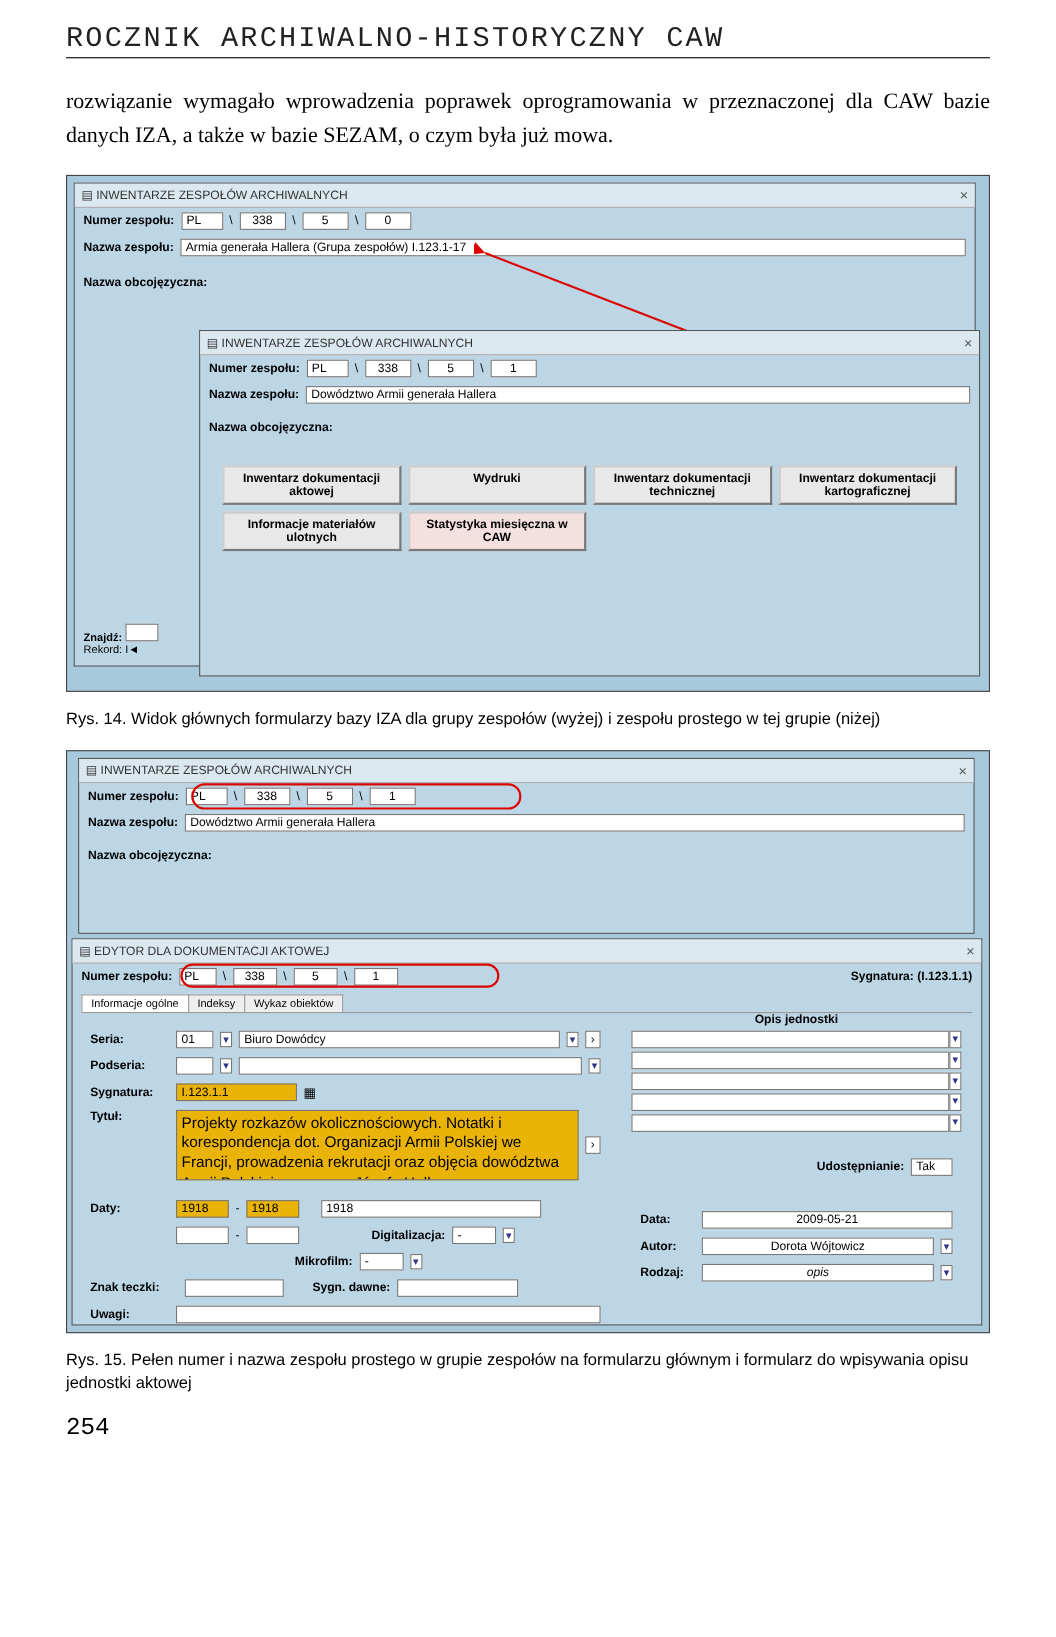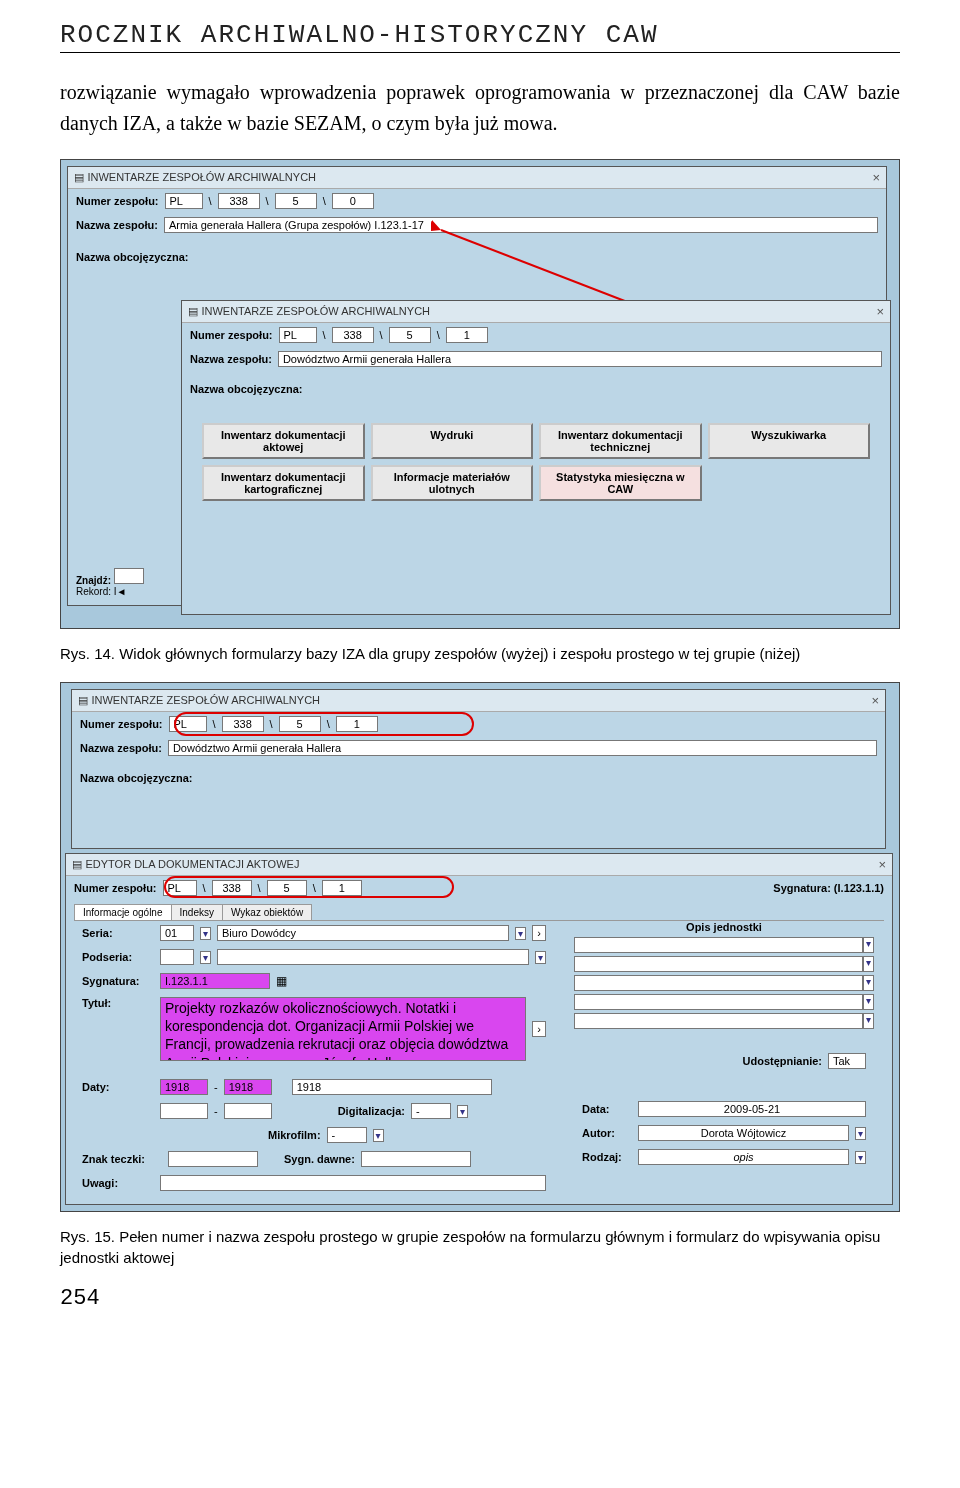--- a/index.html
+++ b/index.html
@@ -10,21 +10,21 @@
   .fig-caption { font-family: Arial, Helvetica, sans-serif; font-size: 15px; line-height: 1.4; margin: 14px 0 18px 0; }
   .page-num { font-family: 'Courier New', monospace; font-size: 22px; margin-top: 10px; }
   
   .screenshot { border: 1px solid #444; background: #a8c8dc; font-family: 'Segoe UI', Tahoma, Arial, sans-serif; font-size: 11px; position: relative; }
   .win { position: absolute; background: #bcd6e6; border: 1px solid #555; }
   .win-title { background: #dce8f0; padding: 3px 6px; font-size: 11px; color: #333; border-bottom: 1px solid #aaa; display: flex; justify-content: space-between; align-items: center; }
   .close-x { color: #555; font-size: 13px; cursor: pointer; }
   .form-row { display: flex; align-items: center; padding: 4px 8px; gap: 6px; }
   .lbl { font-weight: bold; font-size: 11px; }
   .inp { background: #fff; border: 1px solid #777; padding: 1px 4px; font-size: 11px; min-height: 16px; }
-  .inp-yellow { background: #d946ef; }
+  .inp-yellow { background: #eab308; }
   .sep { font-size: 11px; }
   .btn-grid { display: grid; grid-template-columns: 1fr 1fr 1fr 1fr; gap: 6px; padding: 6px 20px; }
   .btn { background: #e8e8e8; border: 2px outset #ccc; padding: 4px 6px; text-align: center; font-weight: bold; font-size: 11px; }
   .btn-alt { background: #f5e0e0; }
   .arrow { position: absolute; }
   .circle-mark { position: absolute; border: 2px solid #d00; border-radius: 50%; background: transparent; }
   .small-stack { display:flex; flex-direction:column; gap:3px; }
   .dd { background:#fff; border:1px solid #777; font-size:10px; padding:0 2px; color:#338; }
   .tab { display:inline-block; background:#eee; border:1px solid #999; border-bottom:none; padding:2px 8px; font-size:10px; margin-right:-1px; }
   .tab.active { background:#fff; }
@@ -95,21 +95,20 @@
         <span class="lbl">Nazwa zespołu:</span>
         <span class="inp" style="flex:1;">Dowództwo Armii generała Hallera</span>
       </div>
       <div class="form-row" style="margin-top:8px;">
         <span class="lbl">Nazwa obcojęzyczna:</span>
       </div>
       <div class="btn-grid" style="margin-top:18px;">
         <div class="btn">Inwentarz dokumentacji aktowej</div>
         <div class="btn">Wydruki</div>
         <div class="btn">Inwentarz dokumentacji technicznej</div>
-        <div class="btn">Wyszukiwarka</div>
         <div class="btn">Inwentarz dokumentacji kartograficznej</div>
         <div class="btn">Informacje materiałów ulotnych</div>
         <div class="btn btn-alt">Statystyka miesięczna w CAW</div>
       </div>
     </div>
   </div>
 
   <p class="fig-caption">Rys. 14. Widok głównych formularzy bazy IZA dla grupy zespołów (wyżej) i zespołu prostego w tej grupie (niżej)</p>
 
   <div class="screenshot" style="height:530px; position:relative;">
@@ -157,21 +156,21 @@
         </div>
         <span class="lbl">Sygnatura: (I.123.1.1)</span>
       </div>
       <div class="circle-mark" style="left:98px; top:22px; width:290px; height:22px; border-radius:12px;"></div>
 
       <div style="padding:4px 8px 0 8px;">
         <span class="tab active">Informacje ogólne</span><span class="tab">Indeksy</span><span class="tab">Wykaz obiektów</span>
       </div>
       <div style="border-top:1px solid #999; margin:0 8px; padding-top:8px; position:relative; height:280px;">
 
-        <div style="position:absolute; left:0; top:0; width:480px;">
+        <div style="position:absolute; left:0; top:12px; width:480px;">
           <div class="form-row">
             <span class="lbl" style="width:72px;">Seria:</span>
             <span class="inp" style="width:34px;">01</span>
               <span class="dd">▾</span>
             <span class="inp" style="flex:1;">Biuro Dowódcy</span>
               <span class="dd">▾</span>
             <span class="inp" style="width:14px;text-align:center;">›</span>
           </div>
           <div class="form-row">
             <span class="lbl" style="width:72px;">Podseria:</span>

